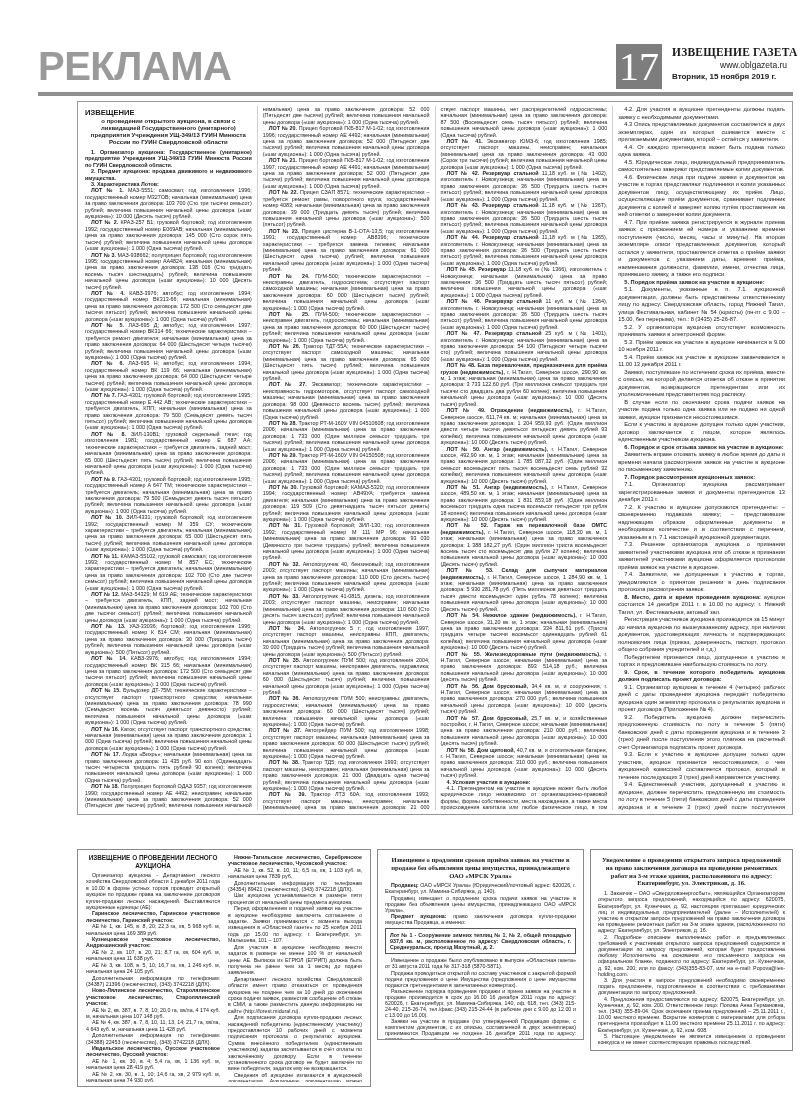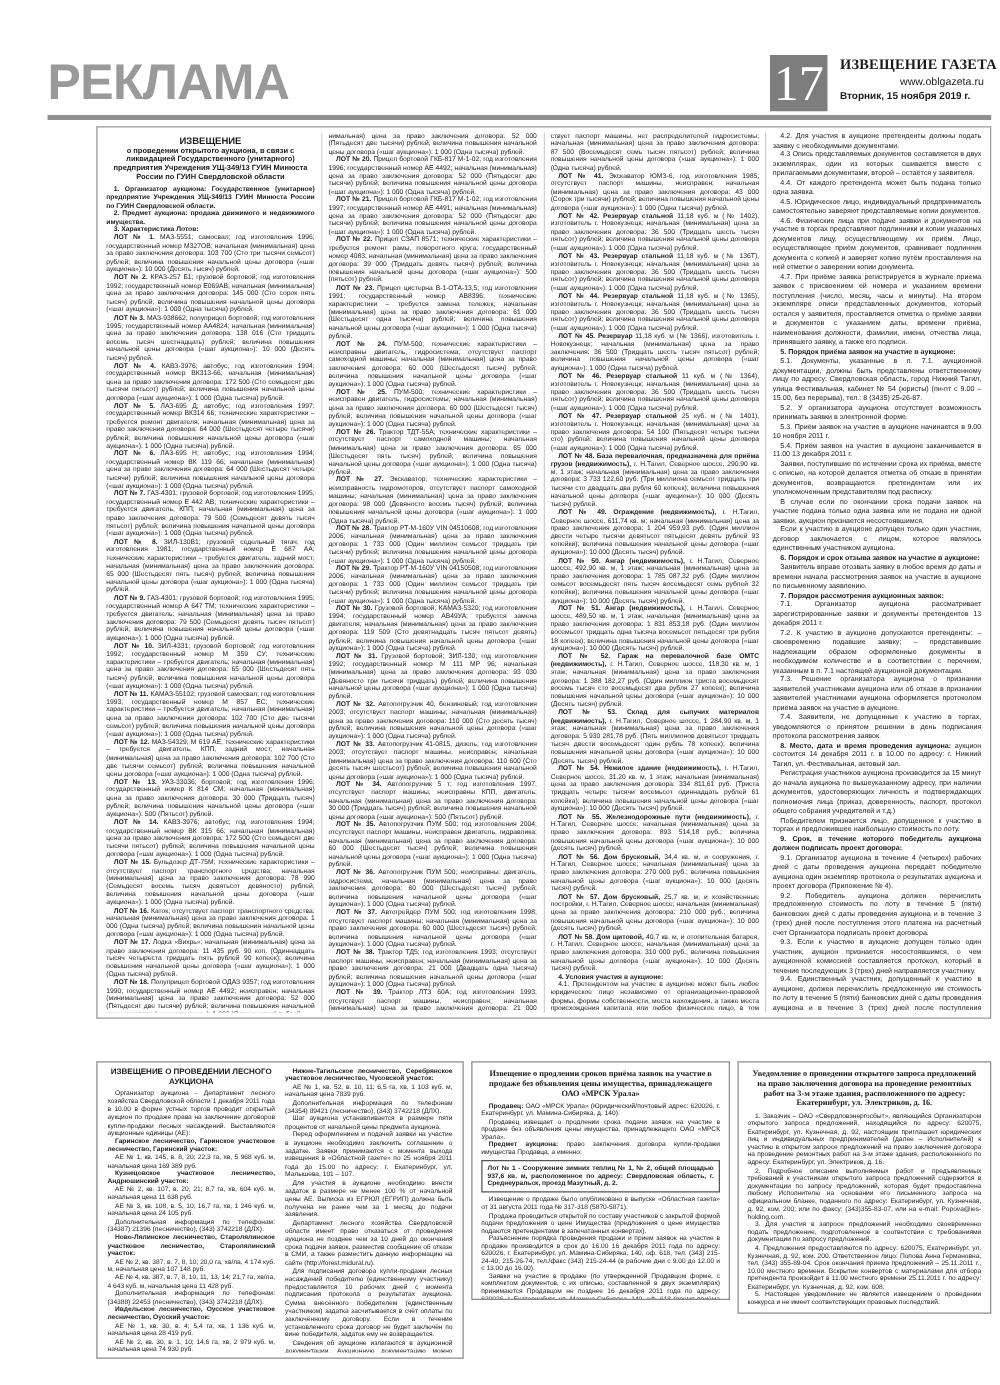--- a/index.html
+++ b/index.html
@@ -18,21 +18,21 @@
   .paper-date{font-size:8px;font-weight:bold;margin-top:2px;}
   .mast-rule{position:absolute;left:38px;top:92px;width:755px;height:4px;background:#8f8f8f;}
   
   .main-notice{position:absolute;left:77px;top:101px;width:716px;height:714px;
                border:1px solid #999;box-sizing:border-box;display:flex;padding:4px 2px;}
   .ncol{flex:1;padding:0 5px;border-right:1px solid #cfcfcf;overflow:hidden;
         text-align:justify;font-size:5.4px;line-height:6.4px;}
   .ncol.c4{border-right:none;font-size:5.7px;line-height:7.5px;}
   .p{margin:0;text-indent:6px;}
   .p b{font-weight:bold;}
-  .p.tc1{text-align:center;text-indent:0;font-weight:bold;font-size:7.6px;line-height:9px;margin:2px 0 1px;}
+  .p.tc1{text-indent:0;font-weight:bold;font-size:7.6px;line-height:9px;margin:2px 0 1px;}
   .p.tc2{text-align:center;text-indent:0;font-weight:bold;font-size:6px;line-height:7px;margin-bottom:3px;}
   .p.bb{font-weight:bold;}
   .p.cont{text-indent:0;}
   
   .box{position:absolute;border:1px solid #8a8a8a;box-sizing:border-box;background:#fff;overflow:hidden;}
   .forest{left:77px;top:849px;width:294px;height:238px;display:flex;padding:4px 4px;}
   .fcol{flex:1;padding:0 4px;overflow:hidden;text-align:justify;font-size:5.3px;line-height:6.4px;}
   .p.ftitle{text-align:center;text-indent:0;font-weight:bold;font-size:6.4px;line-height:8px;margin-bottom:2px;}
   .p.sub{font-weight:bold;}
   .mrsk{left:377px;top:849px;width:207px;height:191px;padding:5px 7px;

